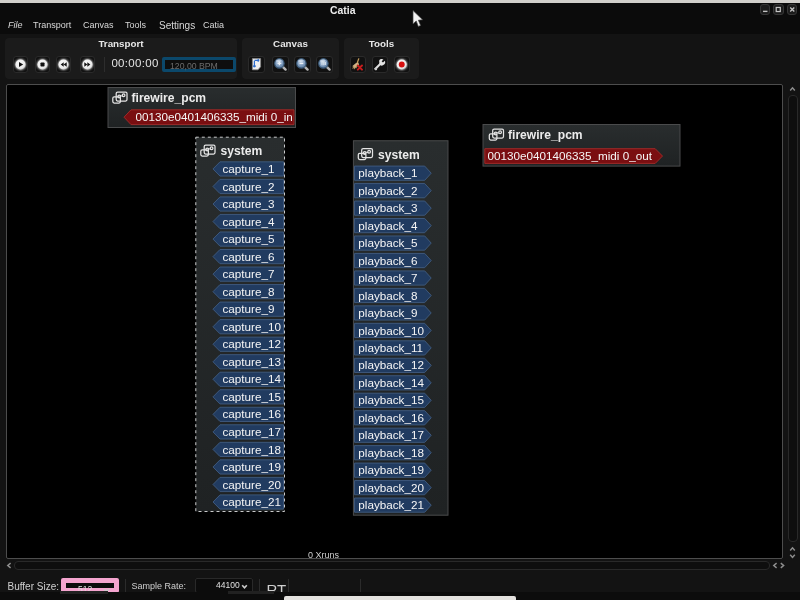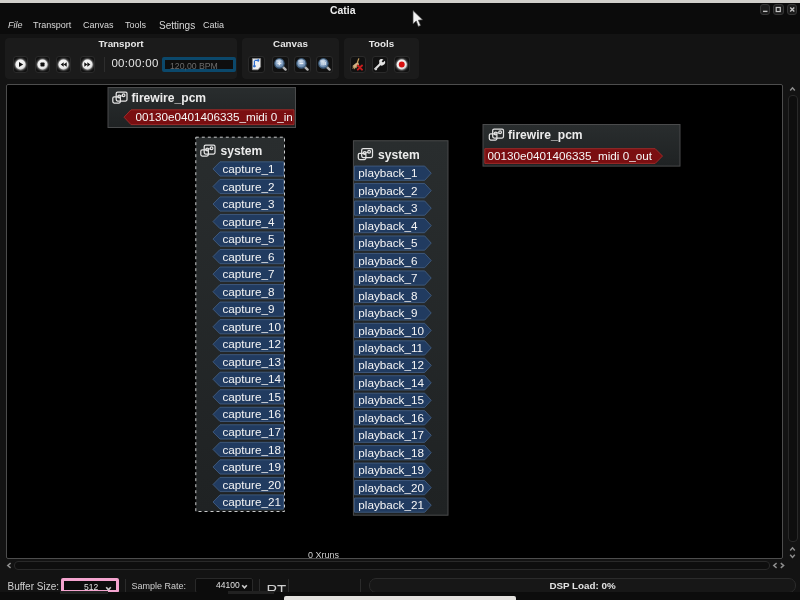--- a/index.html
+++ b/index.html
@@ -276,34 +276,33 @@
     <svg style="position:absolute;left:789px;top:86px;" width="7" height="7" viewBox="0 0 7 7">
       <polyline points="1.2,4.4 3.5,1.8 5.8,4.4" fill="none" stroke="#8f8f8f" stroke-width="1.5"></polyline>
     </svg>
     <svg style="position:absolute;left:789px;top:546px;" width="7" height="7" viewBox="0 0 7 7">
       <polyline points="1.2,4.4 3.5,1.8 5.8,4.4" fill="none" stroke="#8f8f8f" stroke-width="1.5"></polyline>
     </svg>
     <svg style="position:absolute;left:789px;top:552.5px;" width="7" height="7" viewBox="0 0 7 7">
       <polyline points="1.2,1.8 3.5,4.4 5.8,1.8" fill="none" stroke="#8f8f8f" stroke-width="1.5"></polyline>
     </svg>
 <div style="position:absolute;left:7.5px;top:581px;font-size:10px;color:#d4d4d4;">Buffer Size:</div>
-    <div style="position:absolute;left:61px;top:578px;width:58px;height:15px;background:rgba(14,14,14,0.99);border:3px solid #f9a8d4;border-radius:2px;box-sizing:border-box;font-size:8.5px;color:#e4e4e4;line-height:13px;padding-left:20px;">512<svg style="position:absolute;right:4px;top:4px;" width="7" height="7" viewBox="0 0 7 7">
+    <div style="position:absolute;left:61px;top:578px;width:58px;height:15px;background:rgba(14,14,14,0.99);border:5px solid #f9a8d4;border-radius:2px;box-sizing:border-box;font-size:8.5px;color:#e4e4e4;line-height:13px;padding-left:12px;">512<svg style="position:absolute;right:4px;top:4px;" width="7" height="7" viewBox="0 0 7 7">
         <polyline points="1.2,2.2 3.5,4.8 5.8,2.2" fill="none" stroke="#cfcfcf" stroke-width="1.6"></polyline>
       </svg></div>
     <div style="position:absolute;left:124.5px;top:579px;width:1px;height:13px;background:#2c2c2c;"></div>
     <div style="position:absolute;left:131.5px;top:581px;font-size:9px;color:#d4d4d4;">Sample Rate:</div>
     <div style="position:absolute;left:195px;top:578px;width:58px;height:15px;background:rgba(14,14,14,0.99);border:1px solid #2b2b2b;border-radius:2px;box-sizing:border-box;font-size:8.5px;color:#e4e4e4;line-height:13px;padding-left:20px;">44100<svg style="position:absolute;right:4px;top:4px;" width="7" height="7" viewBox="0 0 7 7">
         <polyline points="1.2,2.2 3.5,4.8 5.8,2.2" fill="none" stroke="#cfcfcf" stroke-width="1.6"></polyline>
       </svg></div>
     <div style="position:absolute;left:258.5px;top:579px;width:1px;height:13px;background:#2c2c2c;"></div>
     <div style="position:absolute;left:266.5px;top:581px;font-size:15px;color:#d4d4d4;">RT</div>
     <div style="position:absolute;left:288px;top:579px;width:1px;height:13px;background:#2c2c2c;"></div>
     <div style="position:absolute;left:308px;top:550px;font-size:9px;color:#d4d4d4;">0 Xruns</div>
     <div style="position:absolute;left:360px;top:579px;width:1px;height:13px;background:#2c2c2c;"></div>
-    <div style="position:absolute;left:369px;top:577.5px;width:427px;height:15px;background:rgba(25,25,25,0.99);border:1px solid #2d2d2d;border-radius:7px;box-sizing:border-box;text-align:center;font-size:9.8px;font-weight:bold;color:#e8e8e8;line-height:13px;">DSP Load: 0%</div>
 <div style="position:absolute;left:0px;top:591.5px;width:800px;height:8.5px;background:#0d0d0d;"></div>
     <div style="position:absolute;left:59.5px;top:591px;width:48.5px;height:3px;background:#222;"></div>
     <div style="position:absolute;left:228px;top:591px;width:46px;height:3px;background:#222;"></div>
     <div style="position:absolute;left:284px;top:596px;width:232px;height:4px;background:#e9e7e4;border-radius:2px 2px 0 0;"></div>
 <svg style="position:absolute;left:412px;top:10px;" width="14" height="18" viewBox="0 0 14 18">
       <polygon points="1,0.5 1,14 4.2,11 6.3,16.4 8.6,15.4 6.4,10.2 10.6,9.8" fill="#f5f5f5" stroke="#444" stroke-width="0.7"></polygon>
     </svg>
 <svg width="0" height="0">
       <defs>
 <filter id="blur1" x="-50%" y="-50%" width="200%" height="200%">

